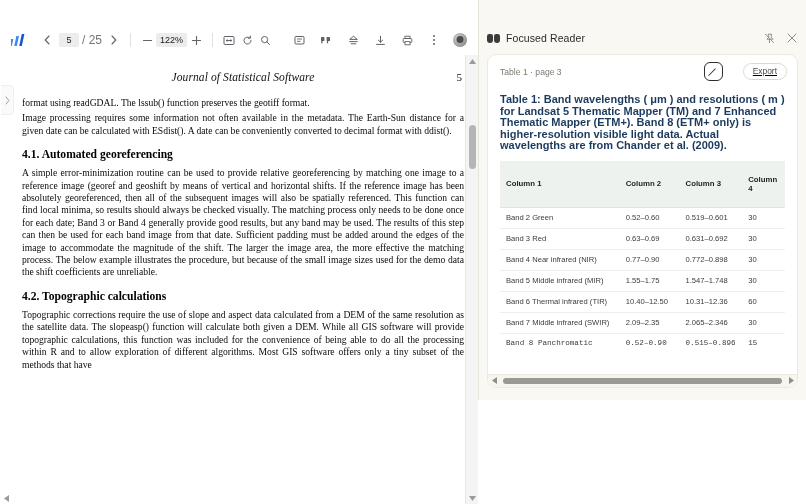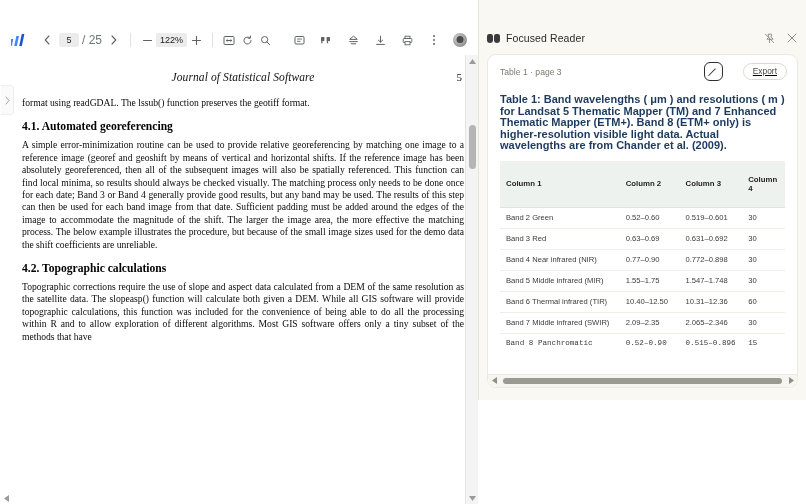--- a/index.html
+++ b/index.html
@@ -373,20 +373,21 @@
         </div>
       </div>
 
       <div class="page-sheet">
         <div class="doc-head">
           <span class="doc-journal">Journal of Statistical Software</span>
           <span class="doc-pageno">5</span>
         </div>
 
         <p class="p">format using readGDAL. The lssub() function preserves the geotiff format.</p>
+        <p class="p">Image processing requires some information not often available in the metadata. The Earth-Sun distance for a given date can be calculated with ESdist(). A date can be conveniently converted to decimal format with ddist().</p>
 
         <h3 class="sec">4.1. Automated georeferencing</h3>
         <p class="p">A simple error-minimization routine can be used to provide relative georeferencing by matching one image to a reference image (georef and geoshift by means of vertical and horizontal shifts. If the reference image has been absolutely georeferenced, then all of the subsequent images will also be spatially referenced. This function can find local minima, so results should always be checked visually. The matching process only needs to be done once for each date; Band 3 or Band 4 generally provide good results, but any band may be used. The results of this step can then be used for each band image from that date. Sufficient padding must be added around the edges of the image to accommodate the magnitude of the shift. The larger the image area, the more effective the matching process. The below example illustrates the procedure, but because of the small image sizes used for the demo data the shift coefficients are unreliable.</p>
 
 
         <h3 class="sec">4.2. Topographic calculations</h3>
         <p class="p">Topographic corrections require the use of slope and aspect data calculated from a DEM of the same resolution as the satellite data. The slopeasp() function will calculate both given a DEM. While all GIS software will provide topographic calculations, this function was included for the convenience of being able to do all the processing within R and to allow exploration of different algorithms. Most GIS software offers only a tiny subset of the methods that have</p>
 
         <div class="fade-bottom"></div>
       </div>

